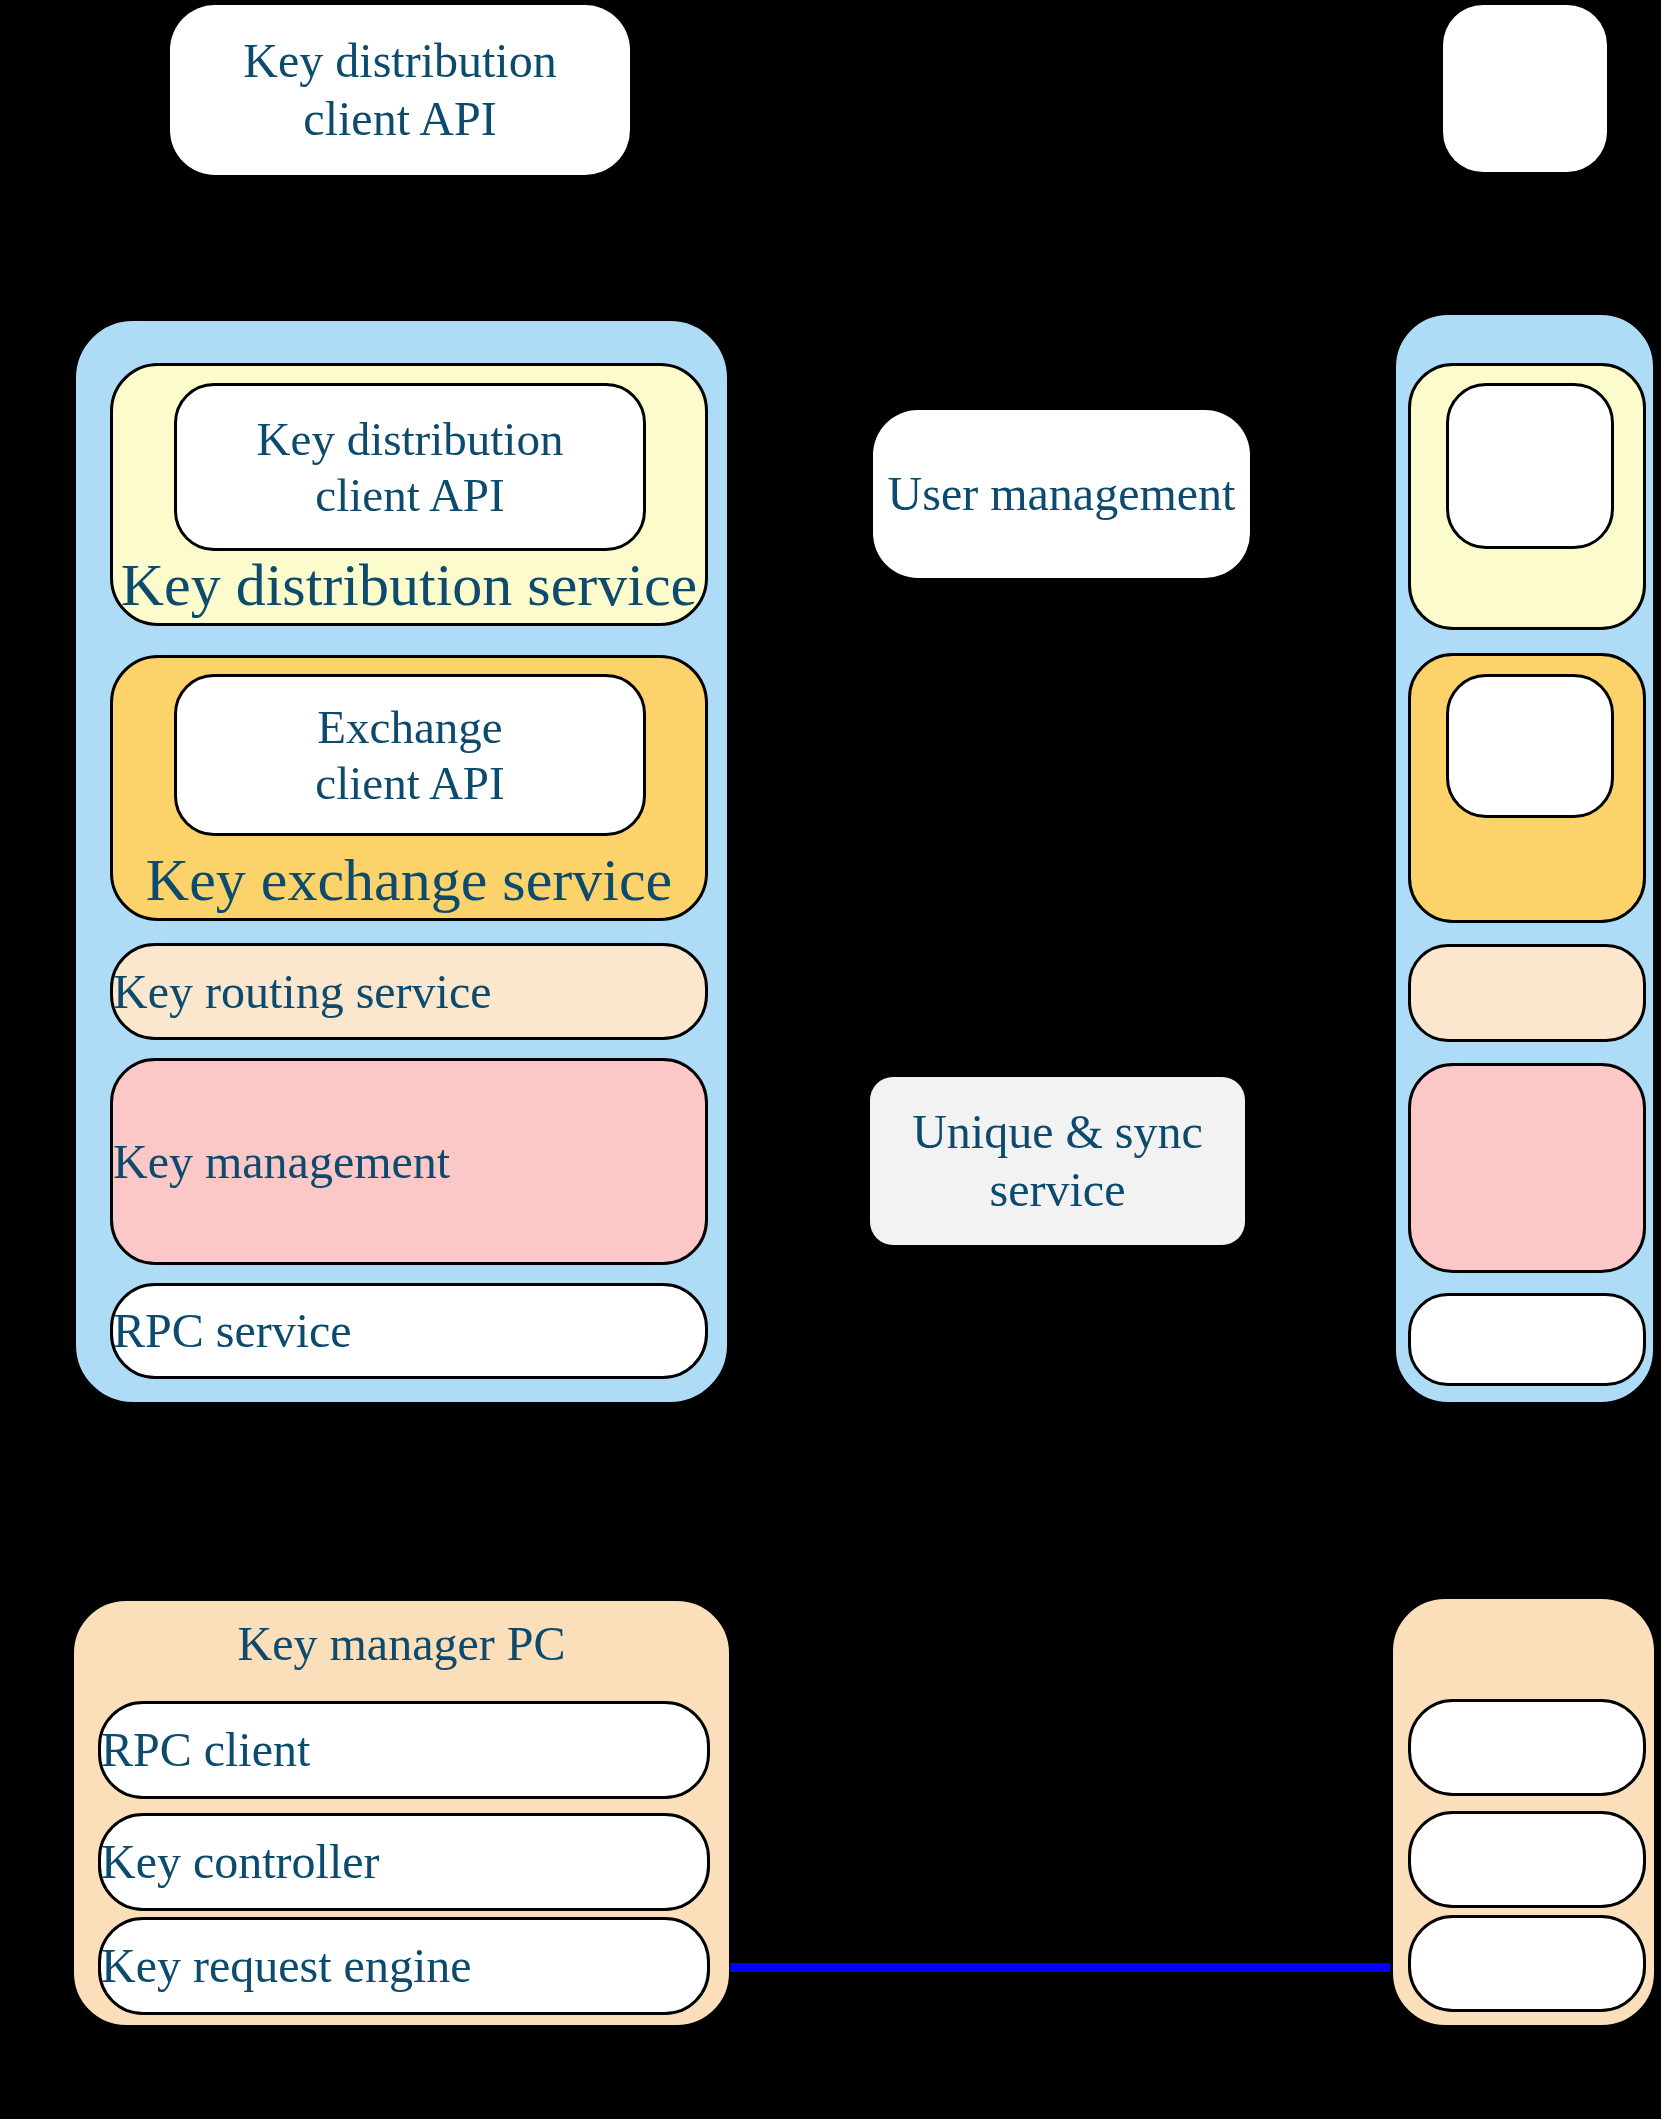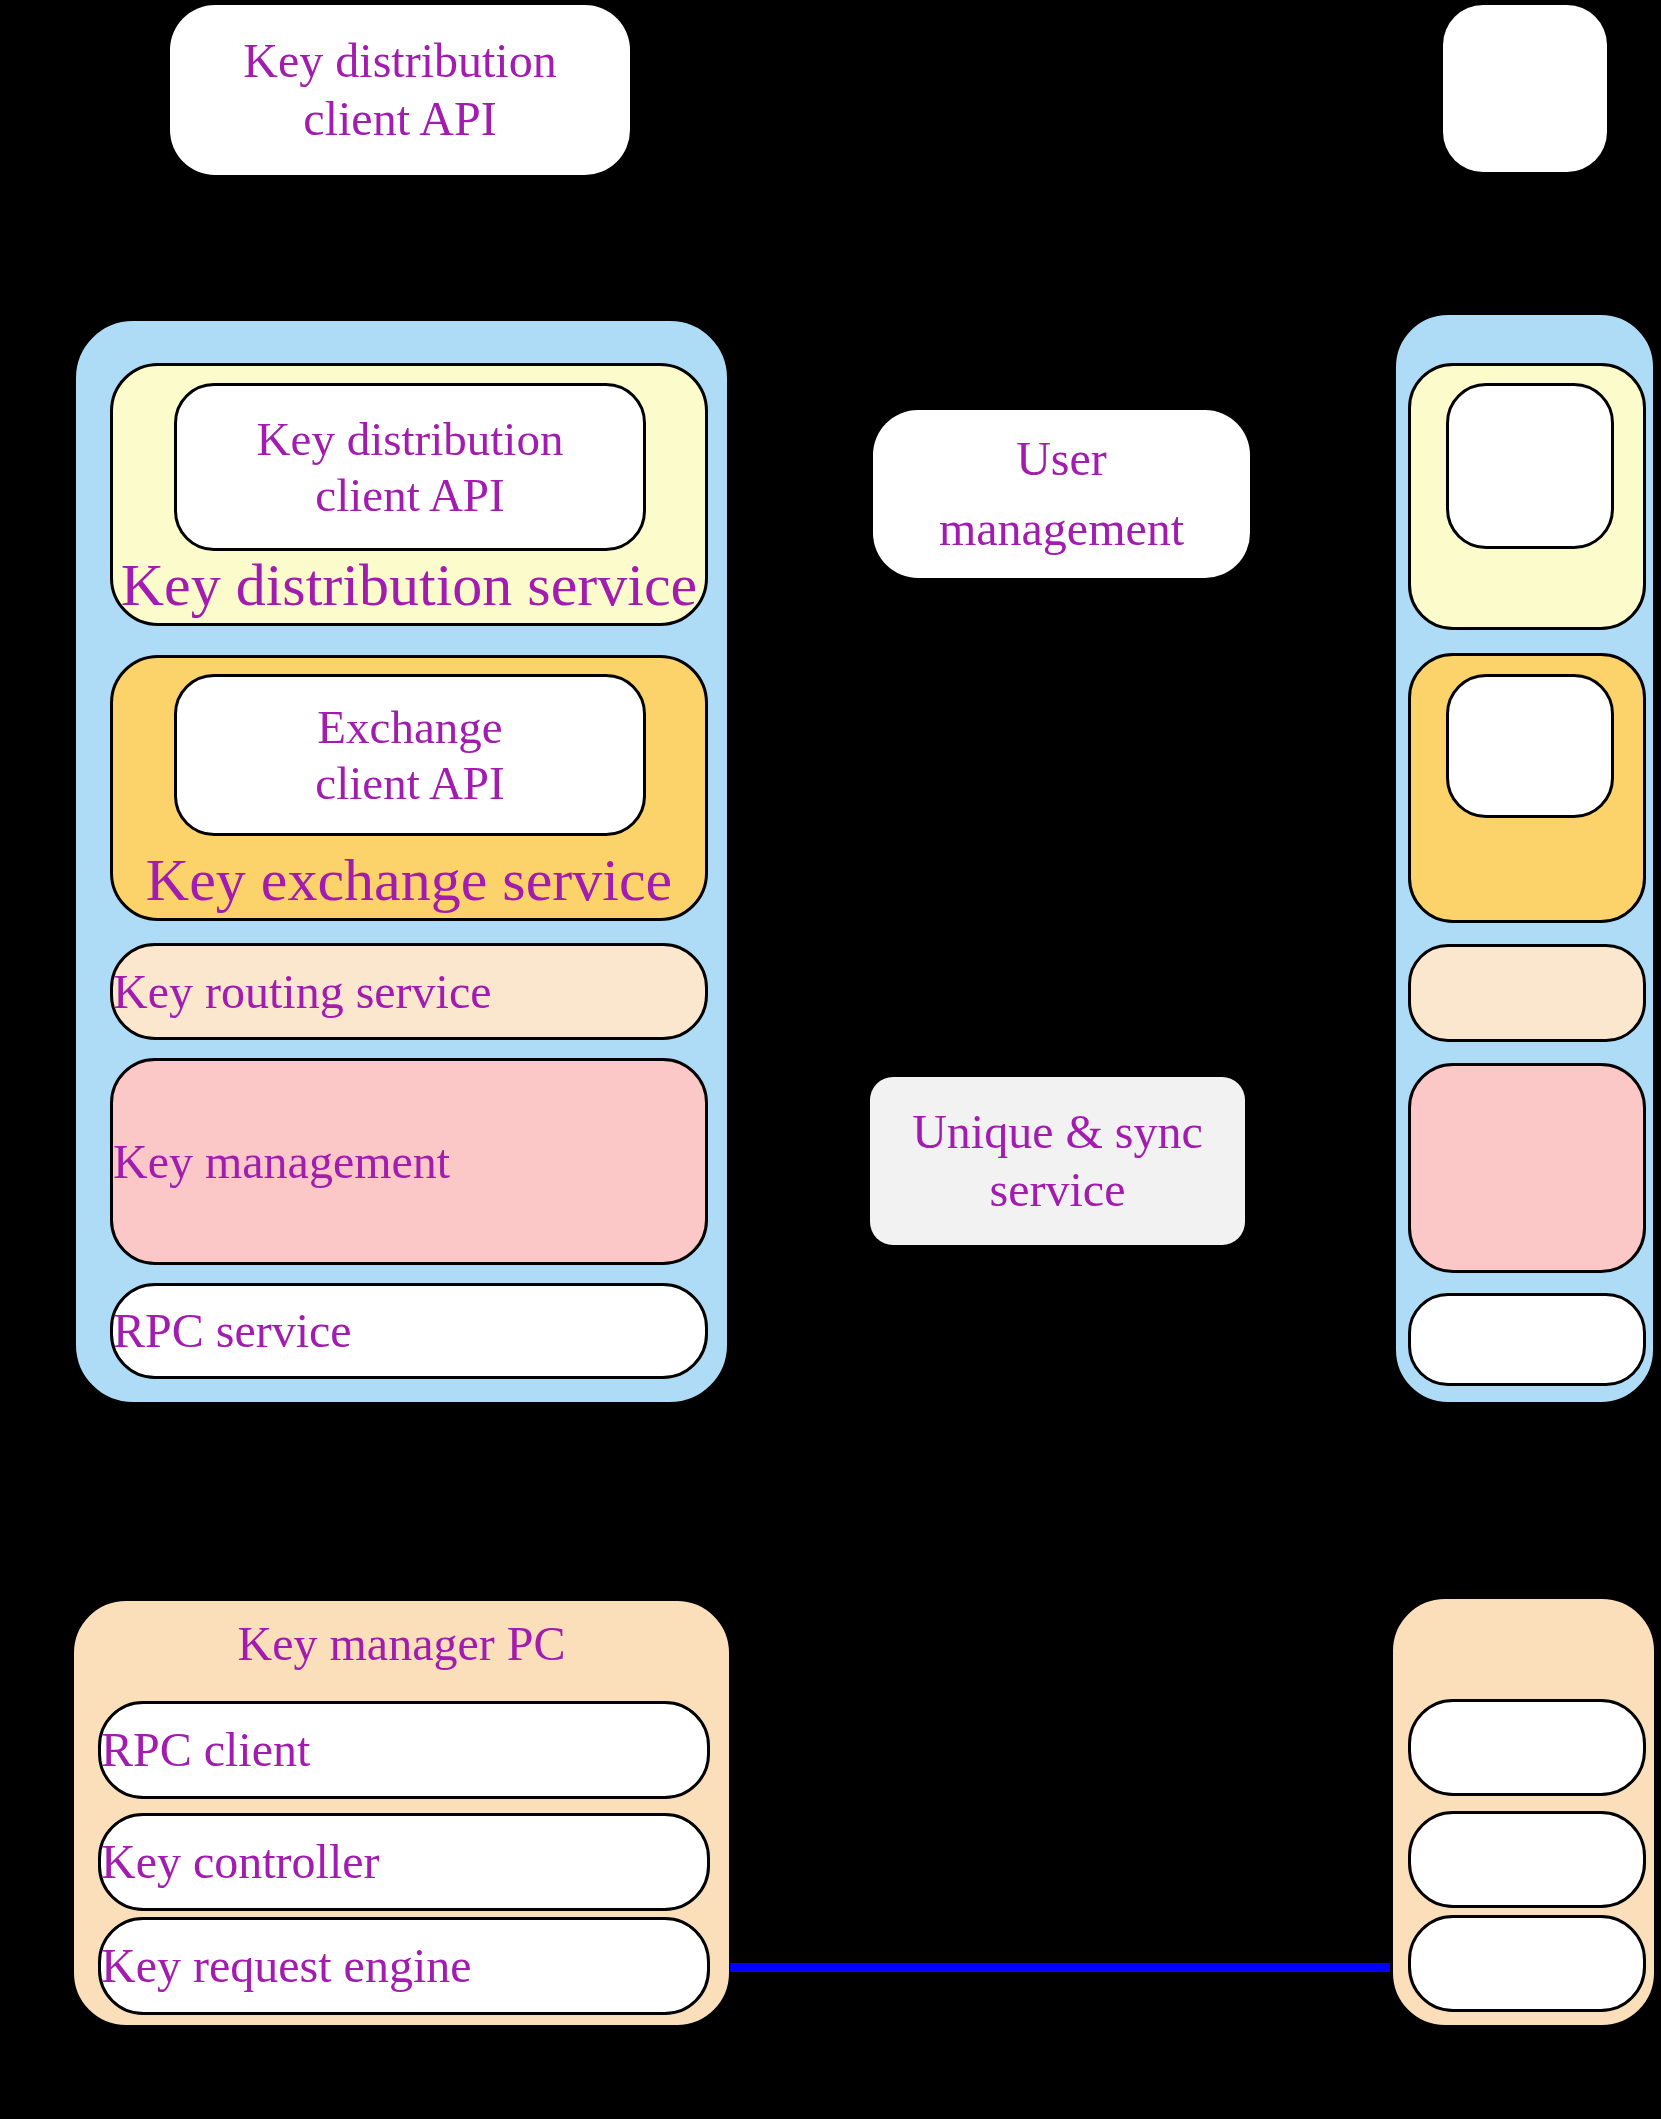--- a/index.html
+++ b/index.html
@@ -1,21 +1,21 @@
 <!DOCTYPE html>
 <html style="--bg: #000000; --border: #000000; --white: #ffffff; --gray: #f2f2f2; --container_blue: #aedcf7; --service_yellow: #fbfbcb; --service_orange: #fcd36a; --service_peach: #fbe7cd; --service_pink: #fbc7c7; --pc_peach: #fbdeba; --link_blue: #0000ff;"><head>
 <meta charset="utf-8">
 <style>
   html,body{margin:0;padding:0;background:#000;}
   #canvas{
     position:relative;
     width:1661px;height:2119px;
     background:var(--bg,#000);
     font-family:"Liberation Serif","DejaVu Serif",serif;
-    color:#a21caf;
+    color:#0c4a6e;
     overflow:hidden;
   }
   .abs{position:absolute;box-sizing:border-box;}
   .box{
     position:absolute;box-sizing:border-box;
     display:flex;align-items:center;justify-content:center;
     text-align:center;
   }
   .bordered{border:3px solid var(--border,#000);}
   .txt{font-size:48px;line-height:58px;}
@@ -88,21 +88,21 @@
 
     <div class="box bar bordered fill-white txt" style="left:34px;top:962px;width:598px;height:96px;">
       <span>RPC service</span>
     </div>
 
     <div class="box bar bordered fill-pink txt" style="left:34px;top:737px;width:598px;height:207px;">
       <span>Key management</span>
     </div>
   </div>
 
-  <div class="box float-white txt" style="left:873px;top:410px;width:377px;height:168px;flex-direction:column;gap:12px;">
+  <div class="box float-white txt" style="left:873px;top:410px;width:377px;height:168px;flex-direction:row;gap:12px;">
     <span>User</span>
     <span>management</span>
   </div>
 
   <div class="box float-gray txt" style="left:870px;top:1077px;width:375px;height:168px;flex-direction:column;">
     <span>Unique &amp; sync</span>
     <span>service</span>
   </div>
 
   <div class="abs kme bordered" style="left:1393px;top:312px;width:263px;height:1093px;border-radius:55px;">

